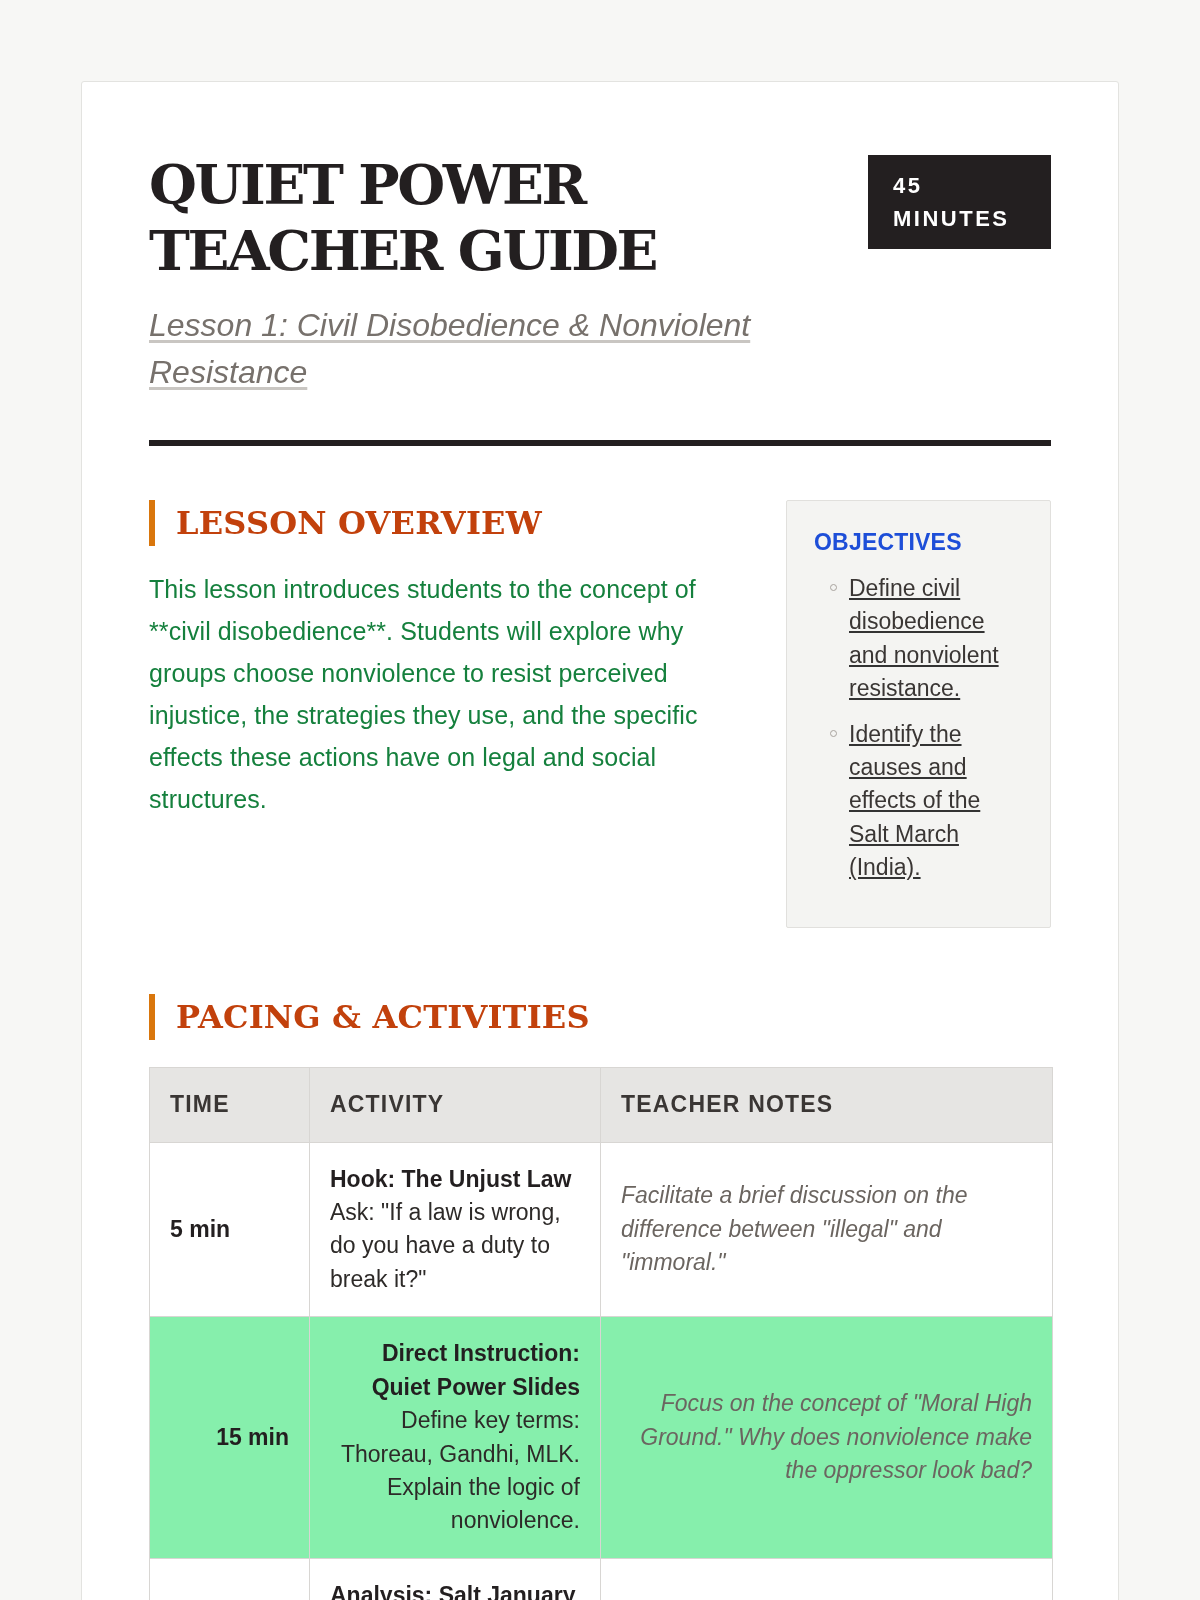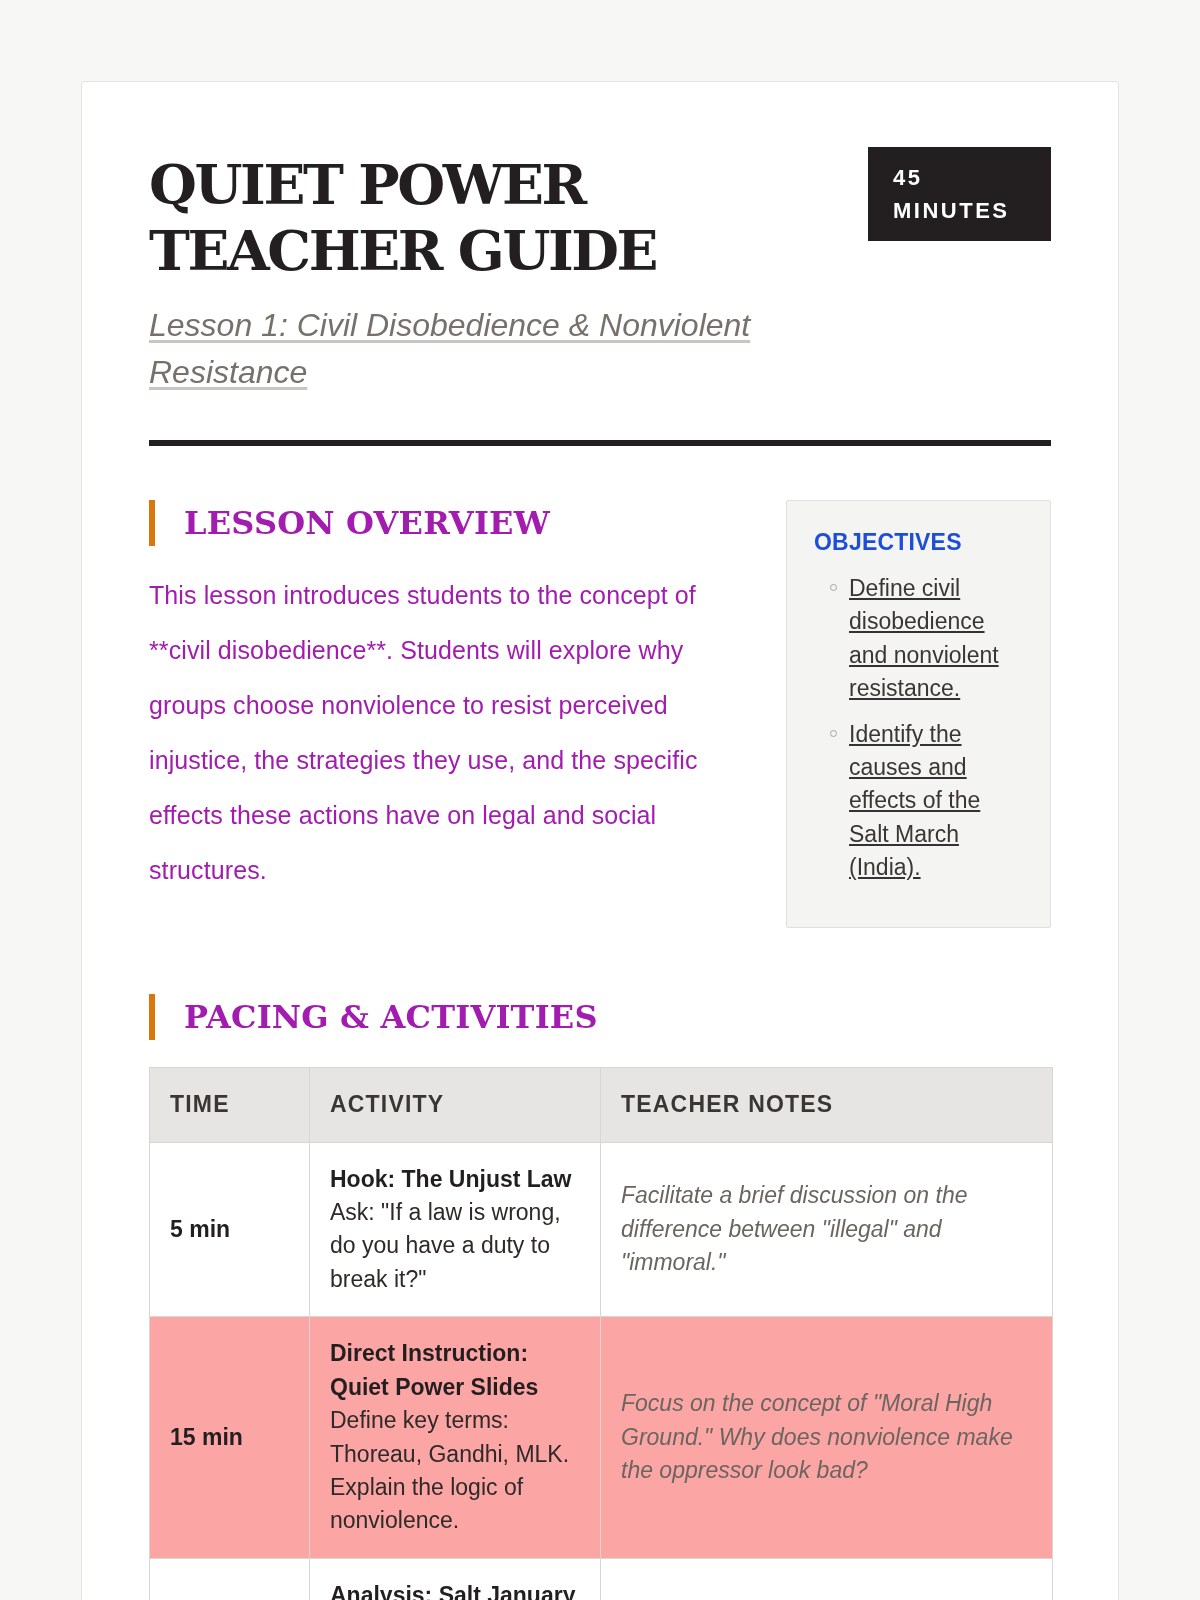--- a/index.html
+++ b/index.html
@@ -47,21 +47,21 @@
       background: #231f20;
       color: #ffffff;
       font-family: "Liberation Sans", sans-serif;
       font-weight: bold;
       font-size: 22px;
       line-height: 33px;
       letter-spacing: 2.5px;
       padding: 14px 25px 14px 25px;
       width: 183px;
       box-sizing: border-box;
-      margin-top: 0px;
+      margin-top: 8px;
       text-transform: uppercase;
     }
     .duration-badge span { display: block; }
     .subtitle {
       margin-top: 18px;
       font-family: "Liberation Sans", sans-serif;
       font-style: italic;
       font-size: 32px;
       line-height: 47px;
       color: #77716c;
@@ -91,33 +91,33 @@
       height: 46px;
     }
     .section-heading .accent {
       width: 6px;
       height: 46px;
       background: #d9760c;
       margin-right: 21px;
       flex: none;
     }
     .section-heading h2 {
-      margin: 8px;
+      margin: 0;
       font-family: "DejaVu Serif", "Liberation Serif", serif;
       font-weight: bold;
       font-size: 32px;
       letter-spacing: 0.2px;
-      color: #a21caf;
+      color: #c2410c;
       text-transform: uppercase;
     }
     .overview-text {
       margin-top: 22px;
       font-size: 25px;
-      line-height: 55px;
-      color: #a21caf;
+      line-height: 42px;
+      color: #15803d;
       letter-spacing: 0.1px;
     }
     .objectives {
       width: 265px;
       background: #f4f4f2;
       border: 1px solid #e1e0dd;
       border-radius: 2px;
       box-sizing: border-box;
       padding: 28px 26px 26px 27px;
       align-self: flex-start;
@@ -175,21 +175,21 @@
       height: 74px;
       border: 1.5px solid #d8d6d3;
       text-transform: uppercase;
     }
     .pacing-table td {
       border: 1.5px solid #d8d6d3;
       padding: 20px 20px;
       vertical-align: middle;
       line-height: 33.4px;
     }
-    .pacing-table tr.alt td { background: #fca5a5; }
+    .pacing-table tr.alt td { background: #86efac; text-align: right; }
     .col-time { width: 119px; font-weight: bold; margin-top: 12px; }
     .col-activity { width: 250px; }
     .activity-title { font-weight: bold; display: block; }
     .activity-desc { display: block; color: #2d2a28; }
     .col-notes {
       font-style: italic;
       color: #6b6560;
     }
   </style>
 </head>

